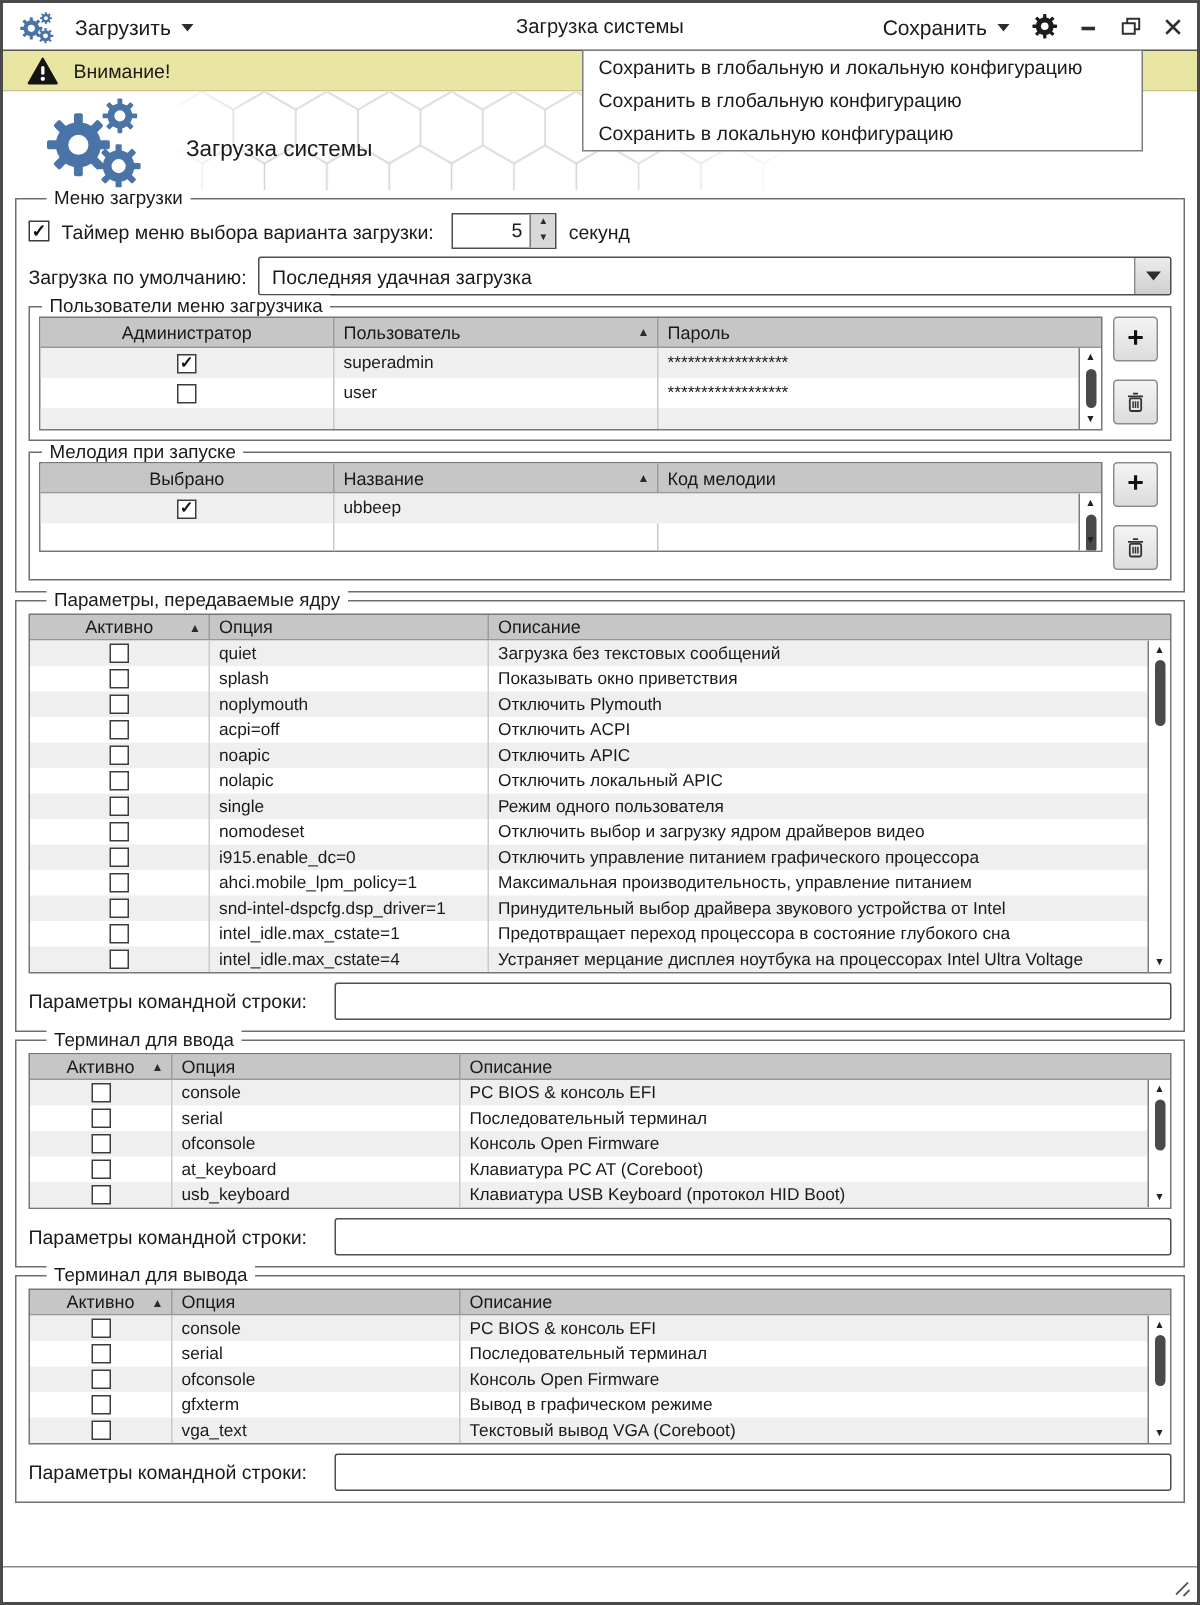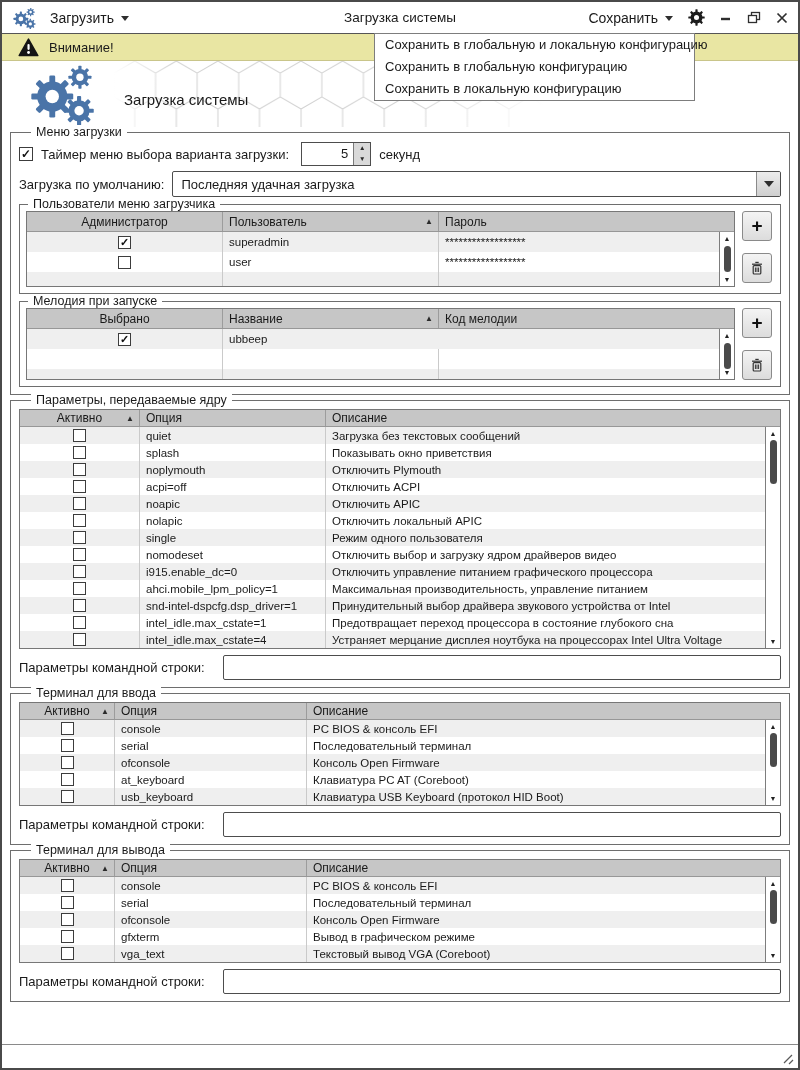--- a/index.html
+++ b/index.html
@@ -18,21 +18,21 @@
         border-top:5.5px solid #2e2e2e; margin-top:2px; }
   .wtitle { position:absolute; left:50%; transform:translateX(-50%); font-size:13.5px; }
   .trt { margin-left:auto; display:flex; align-items:center; gap:15px; }
   .wc { display:flex; align-items:center; }
 
   
   .warnbar { flex:0 0 27px; background:#e9e6a3; border-bottom:1px solid #c9c58a;
              display:flex; align-items:center; gap:10px; padding-left:16px; font-size:13px; }
 
   
-  .savemenu { position:absolute; left:372px; top:31px; width:321px; background:#fff;
+  .savemenu { position:absolute; left:386px; top:31px; width:374px; background:#fff;
               border:1px solid #7d7d7d; z-index:50; }
   .mitem { height:22px; line-height:22px; padding:0 10px; font-size:13px; white-space:nowrap; }
 
   
   .pageheader { flex:0 0 66px; position:relative; background:#fff; overflow:hidden; }
   .hexwrap { position:absolute; left:112px; top:0; width:440px; height:66px; }
   .hexfade { position:absolute; left:112px; top:0; width:440px; height:66px;
              background:linear-gradient(90deg,#fff 0px,rgba(255,255,255,0) 55px,rgba(255,255,255,0) 290px,#fff 430px); }
   .biglogo { position:absolute; left:22px; top:2px; }
   .ptitle { position:absolute; left:122px; top:30px; font-size:15px; }
@@ -370,21 +370,21 @@
               <line x1="9.6" y1="7.5" x2="9.6" y2="12" stroke="#333" stroke-width="1"></line>
             </svg>
           </button>
         </div>
       </div>
     </div>
 
     <div class="subgroup">
       <span class="legend">Мелодия при запуске</span>
       <div class="tblwrap">
-        <div class="gtable cols-users rh20" style="height:72px">
+        <div class="gtable cols-users rh20" style="height:60px">
             <div class="thead">
               <div class="hcell c0">
                 <span>Выбрано</span>
               </div>
               <div class="hcell">
                 <span>Название</span>
                 <span class="sort">▲</span>
               </div>
               <div class="hcell">
                 <span>Код мелодии</span>

